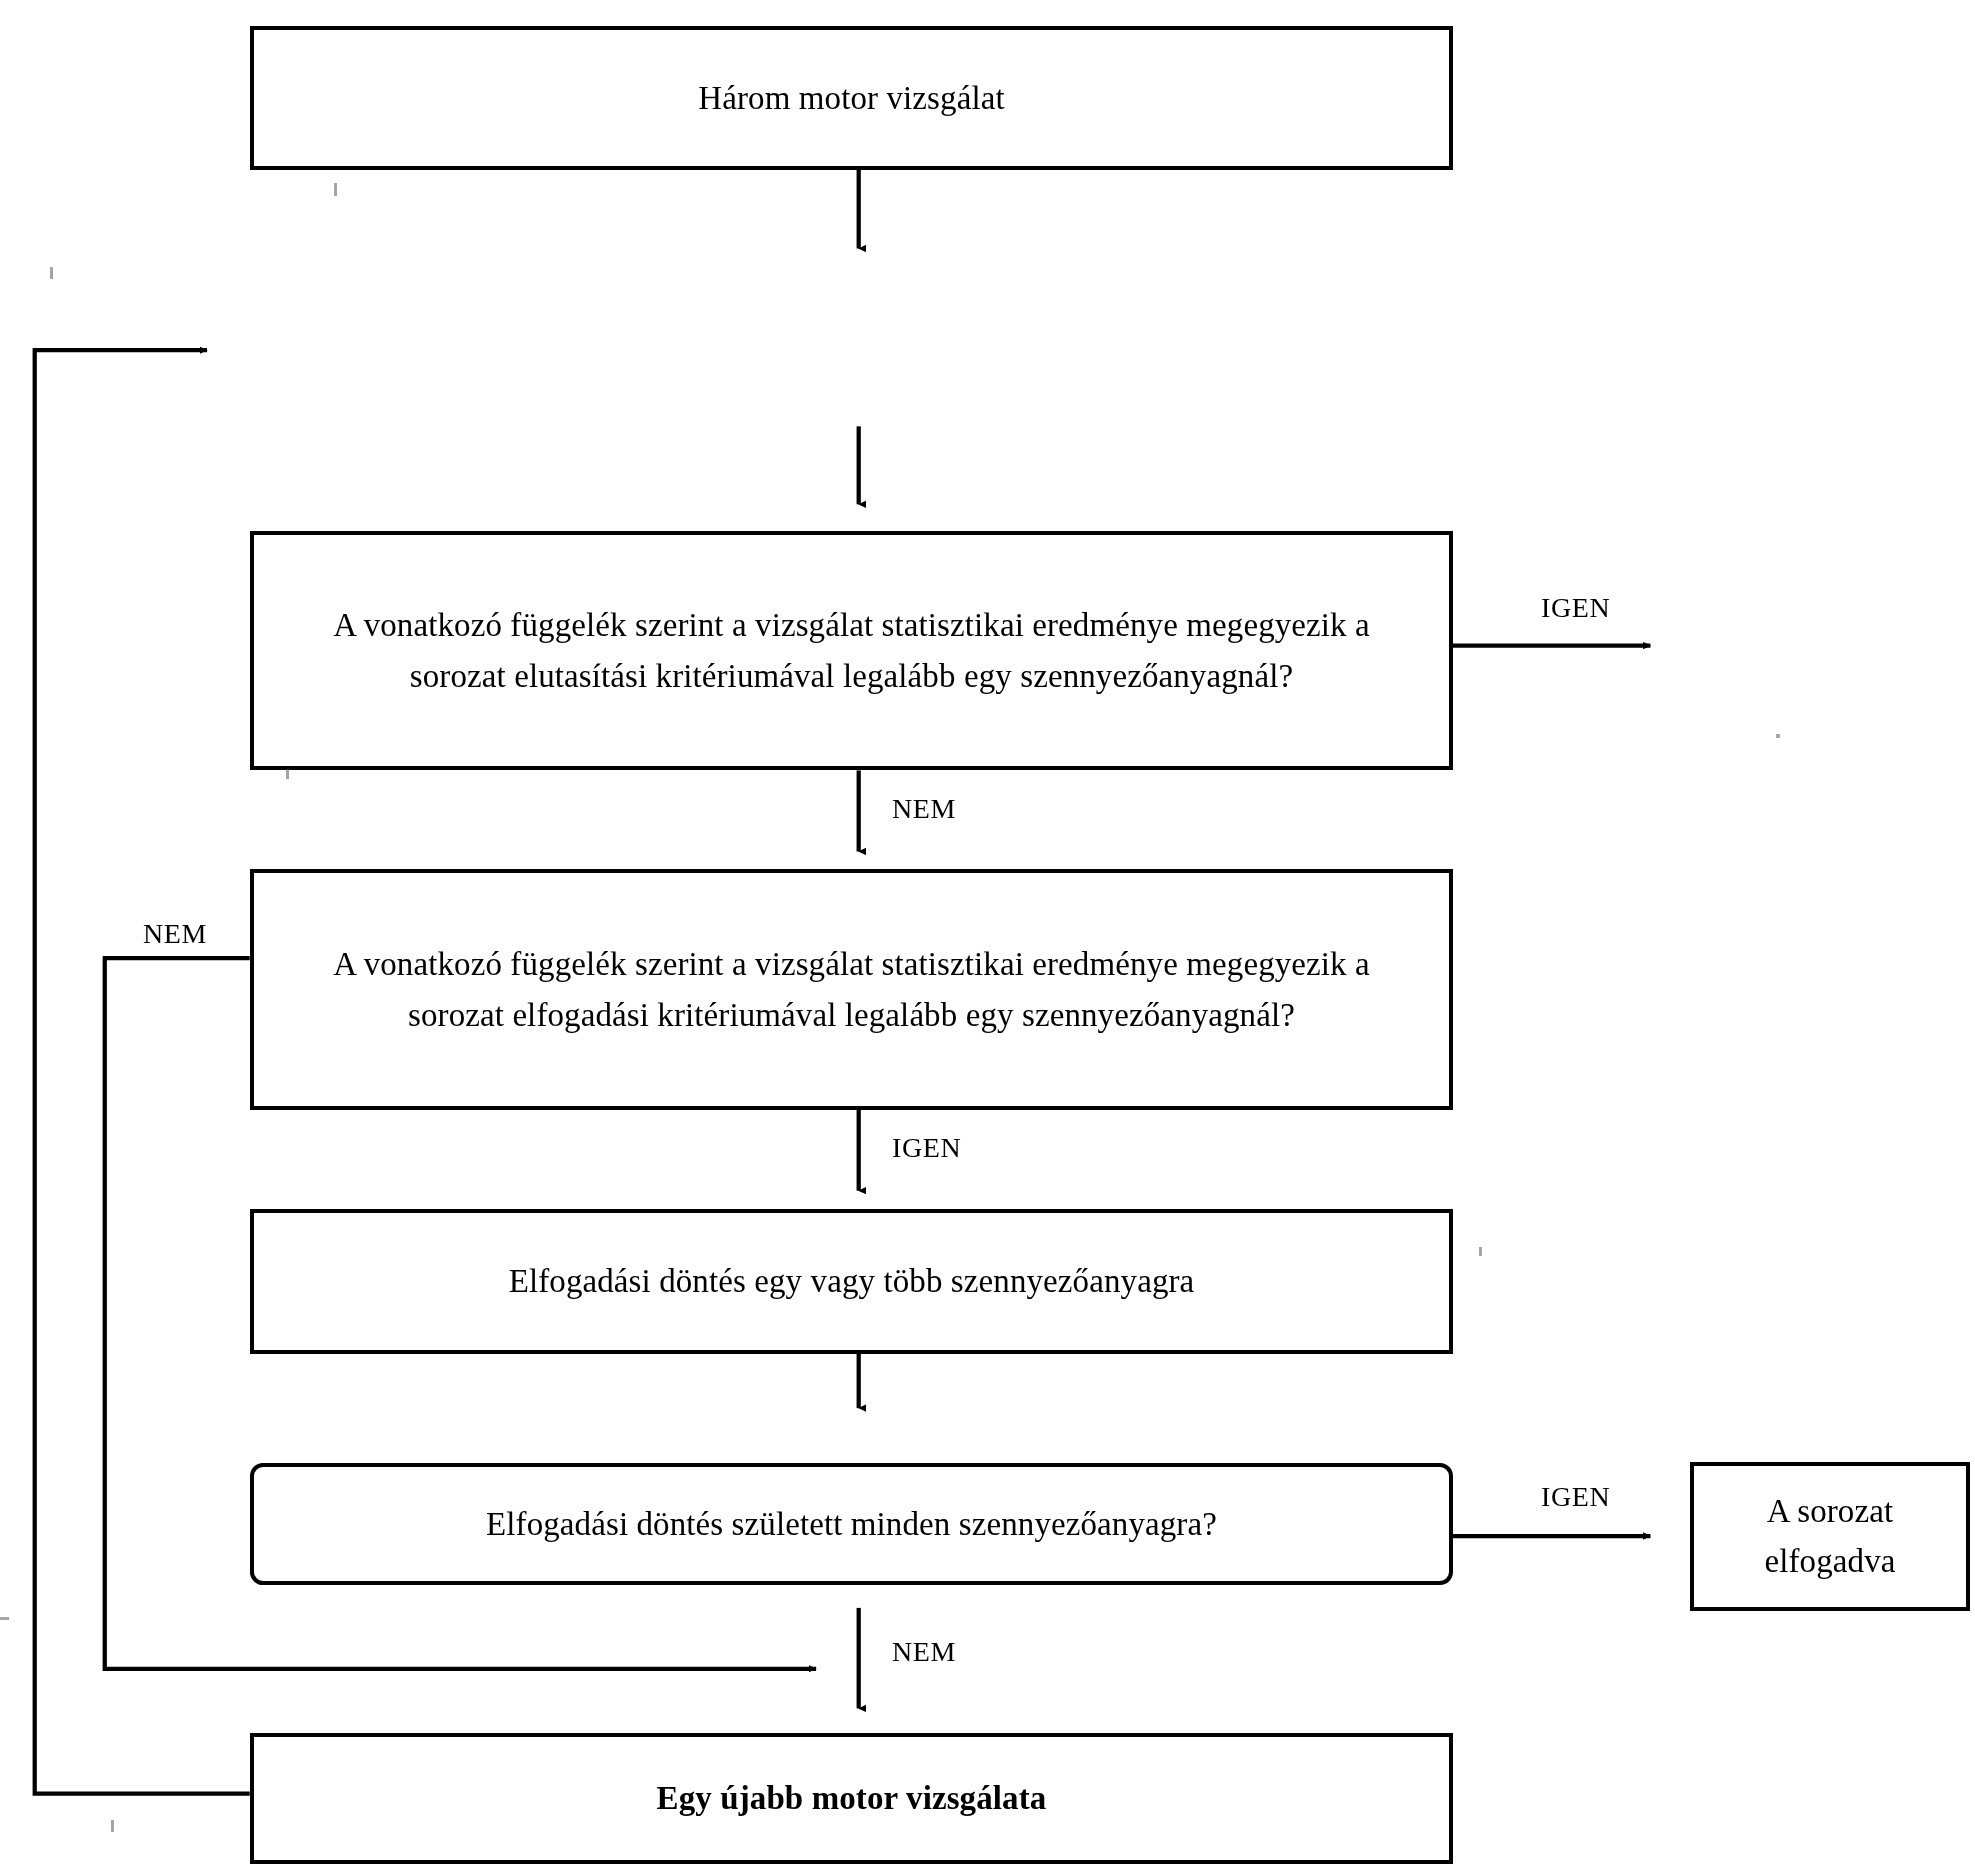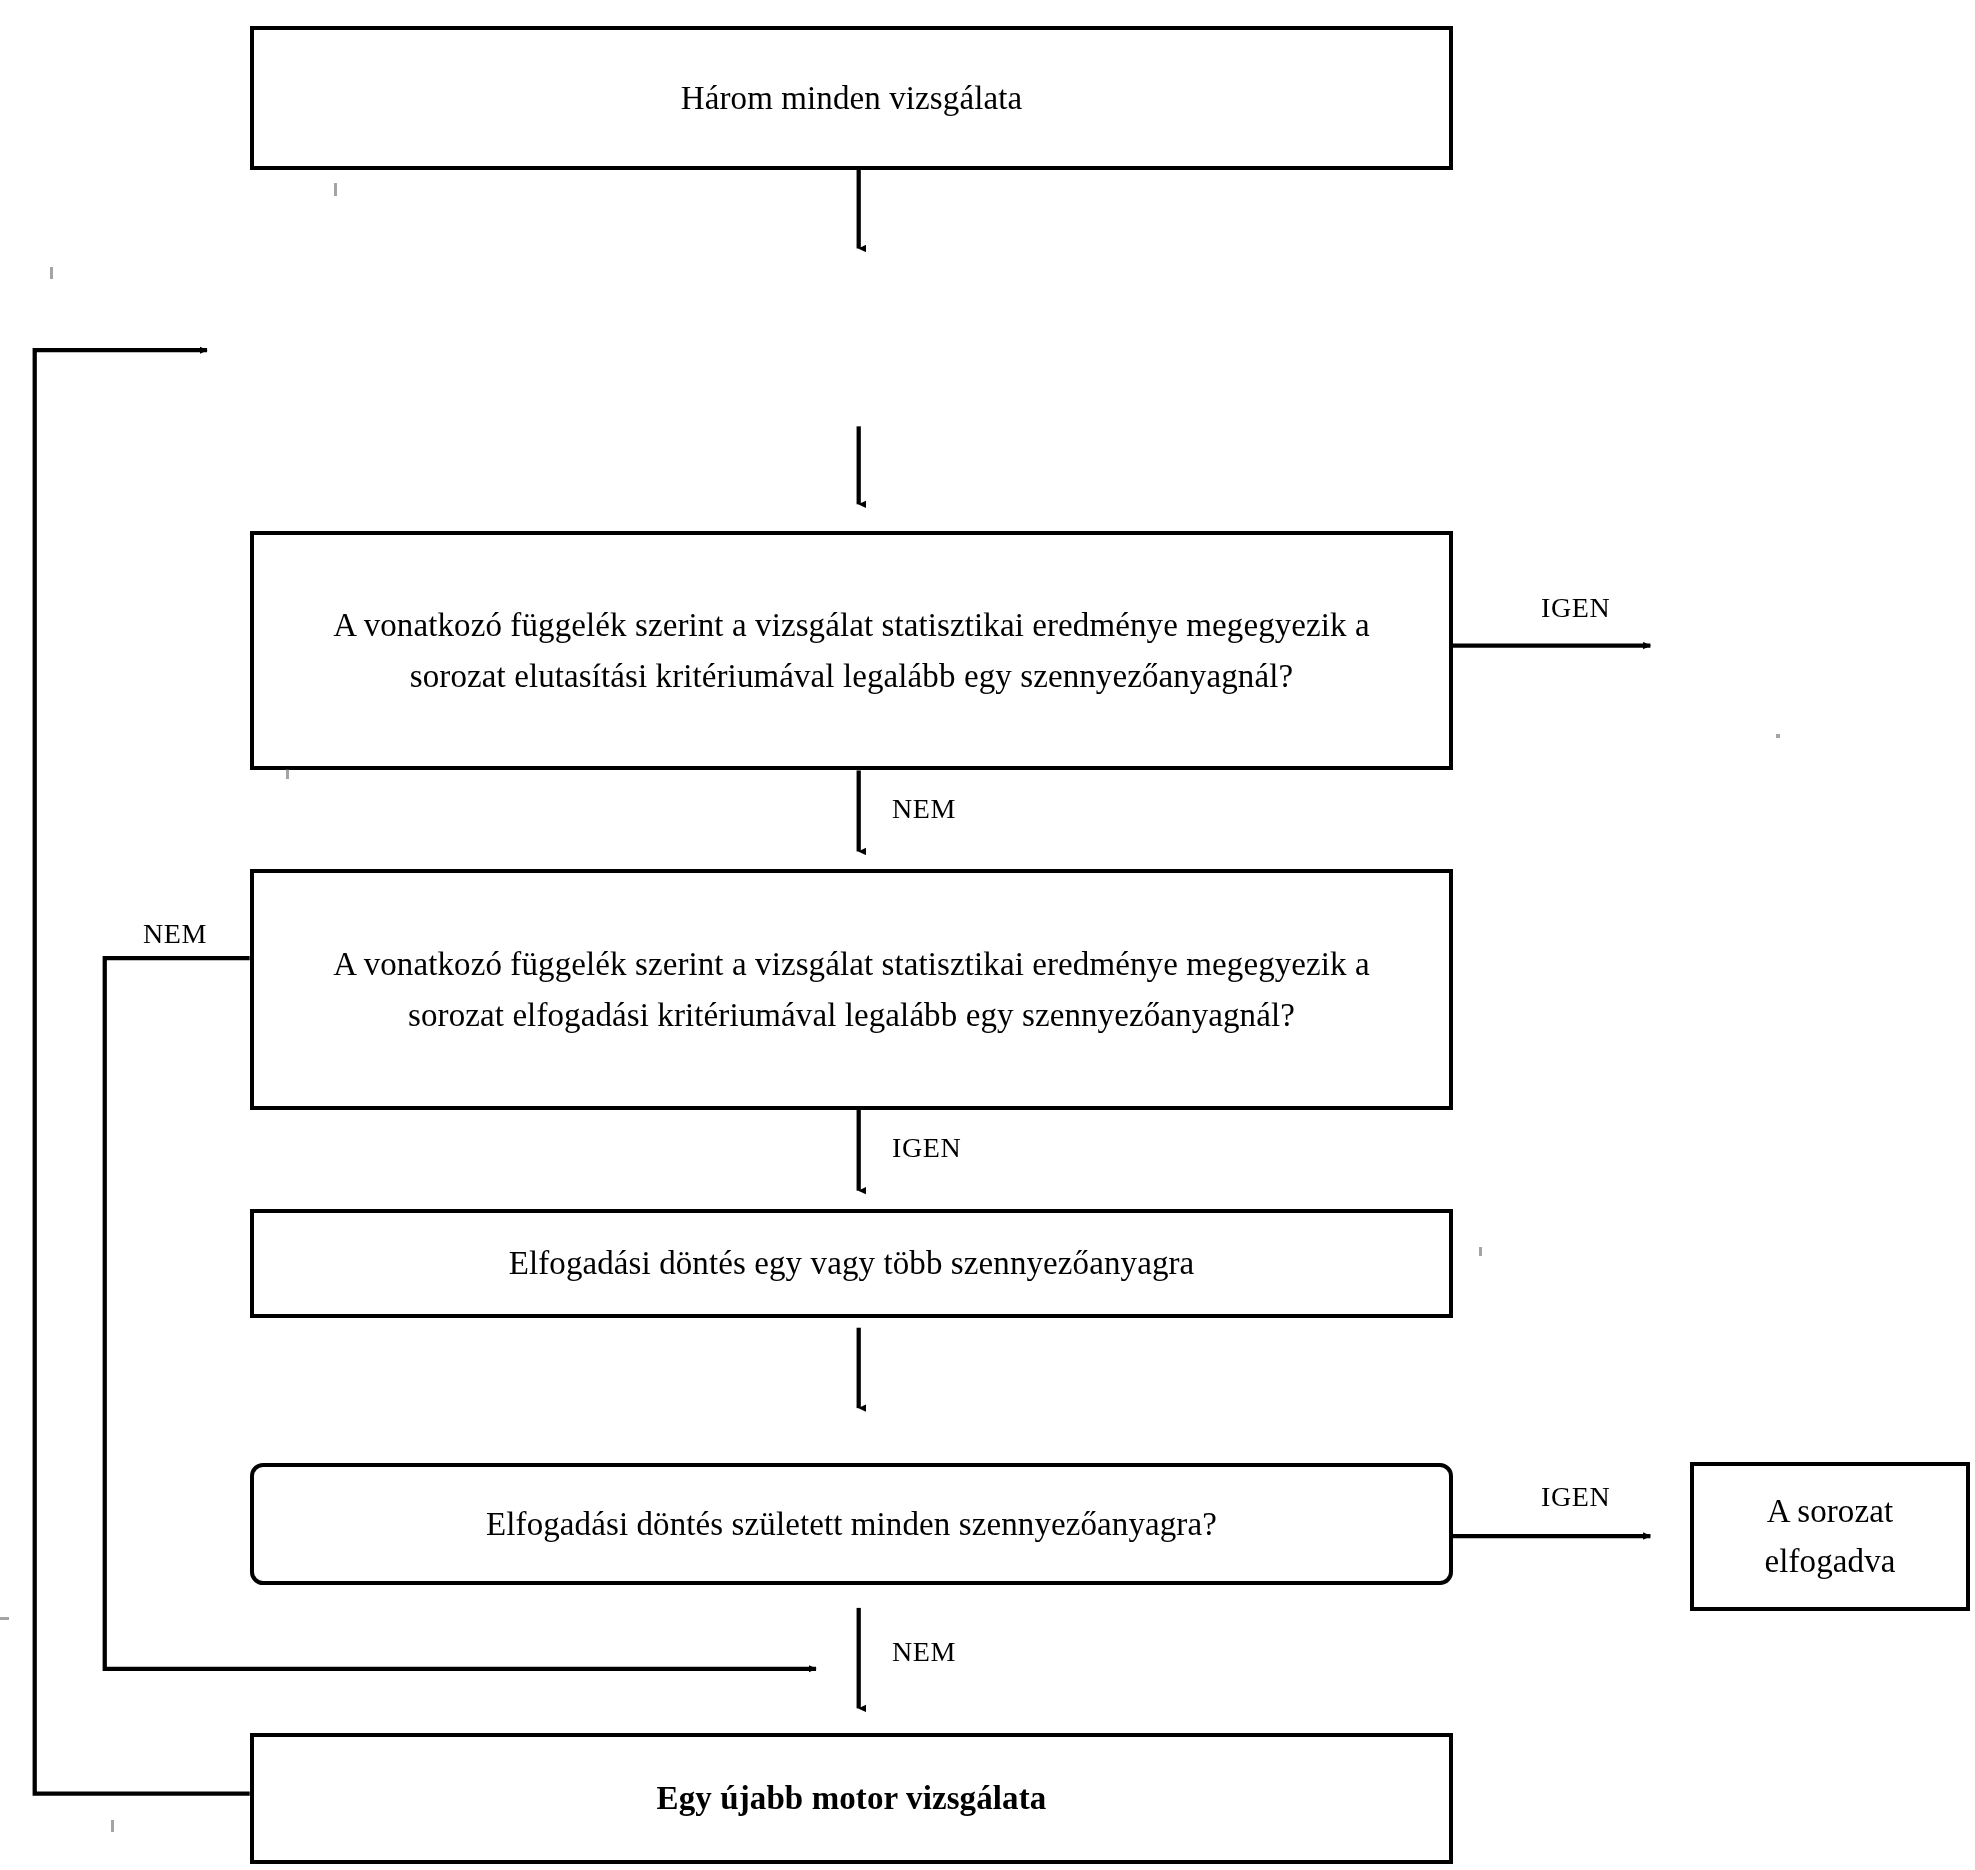--- a/index.html
+++ b/index.html
@@ -94,34 +94,34 @@
 
       <path d="M1410,2640 L1410,2805" marker-end="url(#arrowDown)"></path>
 
       <path d="M410,1573 L172,1573 L172,2740 L1340,2740" marker-end="url(#arrowRight)"></path>
 
       <path d="M410,2945 L57,2945 L57,575 L340,575" marker-end="url(#arrowRight)"></path>
     </g>
   </svg>
 
   <div class="node" style="left:250px; top:25.6px; width:1203px; height:144px;">
-    <span class="node-text">Három minden vizsgálata</span>
+    <span class="node-text">Három motor vizsgálat</span>
   </div>
 
 
   <div class="node" style="left:250px; top:531px; width:1203px; height:239px;">
     <span class="node-text" style="padding:0 73px;">A vonatkozó függelék szerint a vizsgálat statisztikai eredménye megegyezik a sorozat elutasítási kritériumával legalább egy szennyezőanyagnál?</span>
   </div>
 
 
   <div class="node" style="left:250px; top:869px; width:1203px; height:241px;">
     <span class="node-text" style="padding:0 73px;">A vonatkozó függelék szerint a vizsgálat statisztikai eredménye megegyezik a sorozat elfogadási kritériumával legalább egy szennyezőanyagnál?</span>
   </div>
 
-  <div class="node" style="left:250px; top:1209px; width:1203px; height:109px;">
+  <div class="node" style="left:250px; top:1209px; width:1203px; height:145px;">
     <span class="node-text">Elfogadási döntés egy vagy több szennyezőanyagra</span>
   </div>
 
   <div class="node" style="left:250px; top:1463px; width:1203px; height:122px;border-radius:13px;">
     <span class="node-text">Elfogadási döntés született minden szennyezőanyagra?</span>
   </div>
 
   <div class="node terminal" style="left:1690px; top:1462px; width:280px; height:149px;">
     <span class="node-text">A sorozat elfogadva</span>
   </div>

